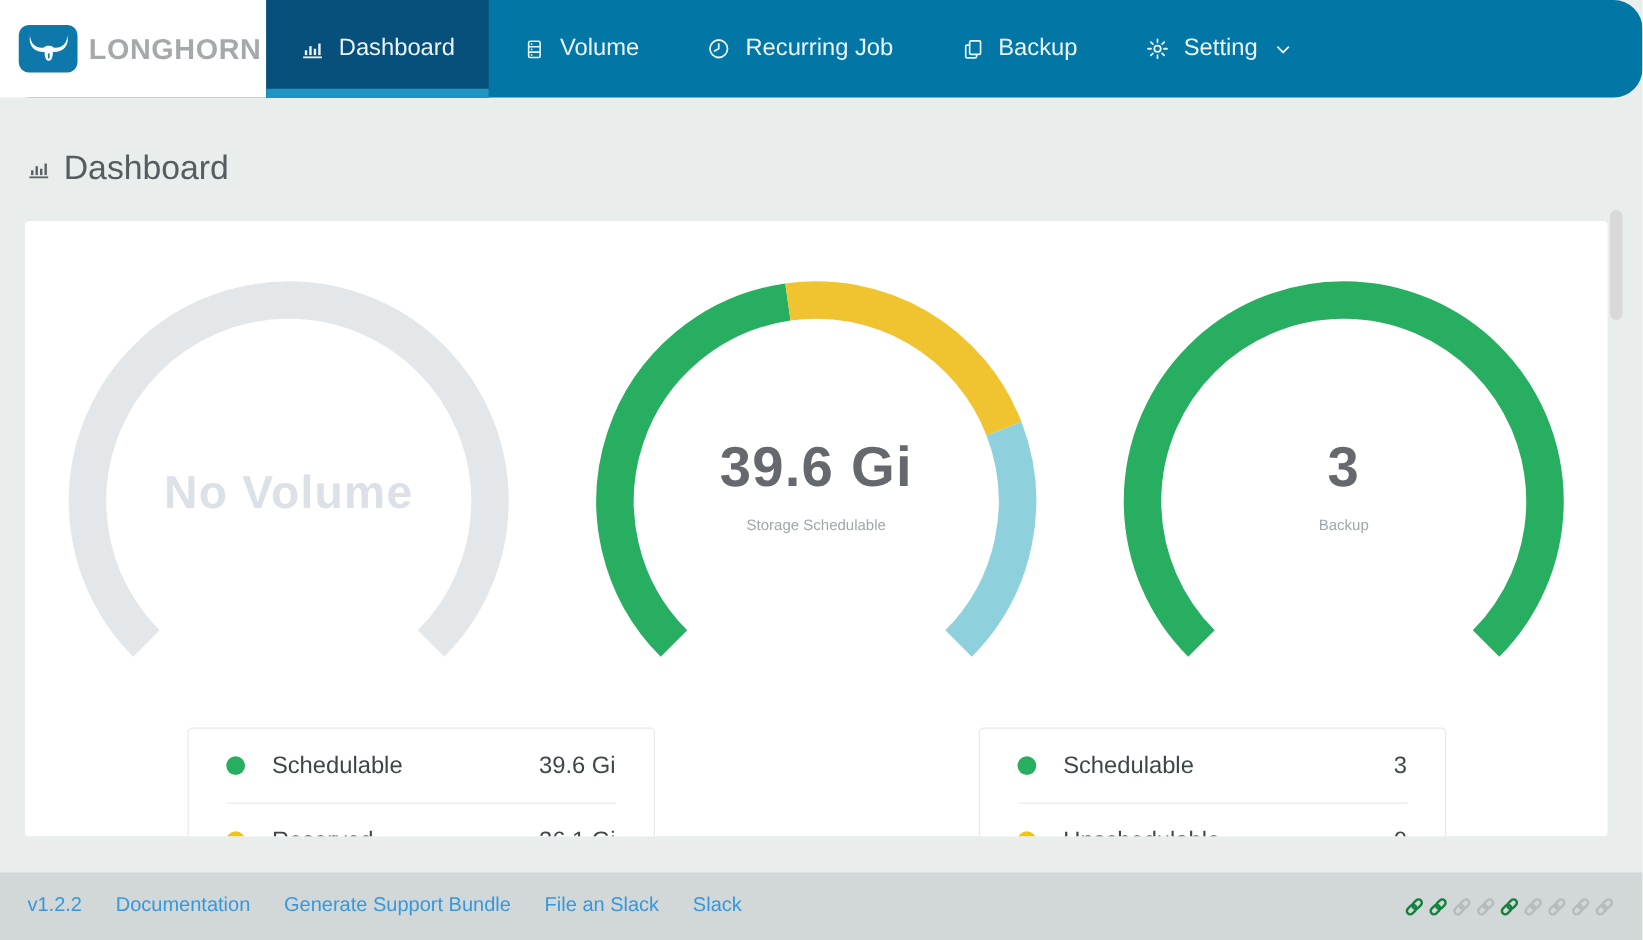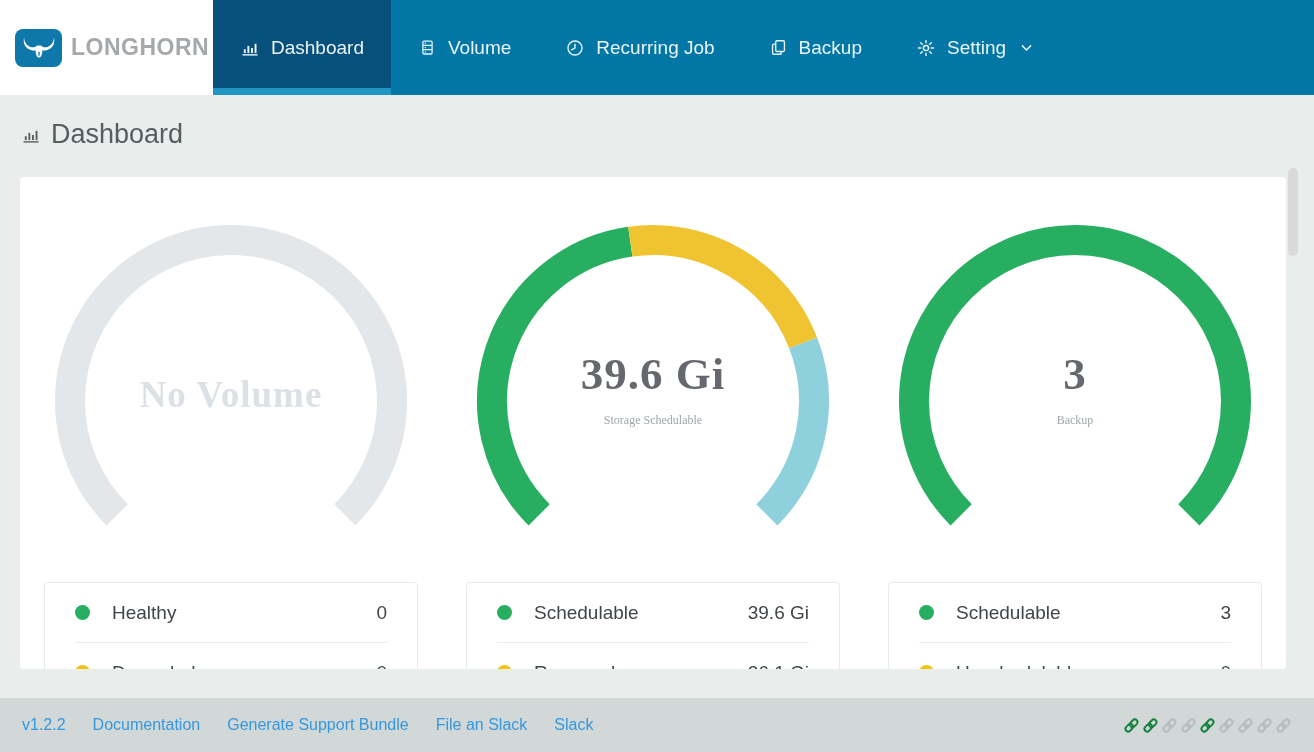--- a/index.html
+++ b/index.html
@@ -3,22 +3,22 @@
 <meta charset="utf-8">
 <style>
   html,body{margin:0;padding:0;}
   body{
     width:1314px;height:752px;overflow:hidden;position:relative;
     font-family:"Liberation Sans", sans-serif;
     background:var(--content-bg,#e9edec);
   }
   
   header{
-    position:absolute;top:0;left:0;right:0;height:95px;
-    background:var(--nav-bg,#0277a6);display:flex;align-items:stretch;
+    position:absolute;top:0;left:0;right:0;height:78px;
+    background:var(--nav-bg,#0277a6);display:flex;align-items:stretch;border-radius:23px;
   }
   .brand{
     width:213px;background:#fff;display:flex;align-items:center;
     padding-left:15px;box-sizing:border-box;cursor:pointer;flex:0 0 auto;
   }
   .logo-box{
     width:47px;height:38px;border-radius:8px;background:var(--brand-blue,#0e78ab);
     display:flex;align-items:center;justify-content:center;flex:0 0 auto;
   }
   .brand-name{
@@ -44,21 +44,21 @@
   .page-title{
     display:flex;align-items:center;gap:10px;
     margin:24px 0 0 21px;color:#555d61;font-size:27px;
   }
   .title-icon{display:flex;align-items:center;color:#5a6165;}
   .card{
     position:absolute;left:20px;top:82px;width:1266px;height:492px;
     background:#fff;border-radius:3px;overflow:hidden;
   }
   .charts-row{display:flex;padding-top:44px;}
-  .chart-col{flex:1;position:relative;display:flex;justify-content:center;font-family:Liberation Serif, serif;}
+  .chart-col{flex:1;position:relative;display:flex;justify-content:center;}
   .gauge-svg{width:370px;height:340px;display:block;}
   .gauge-value{
     position:absolute;top:127px;left:0;width:100%;text-align:center;
     font-size:45px;font-weight:bold;color:#65696d;letter-spacing:1px;
   }
   .gauge-label{
     position:absolute;top:192px;left:0;width:100%;text-align:center;
     font-size:12px;color:#9fa7ad;
   }
   .gauge-empty-text{
@@ -200,35 +200,20 @@
         </div>
         <div class="chart-col">
           <svg class="gauge-svg" viewBox="0 0 370 340">
             <path d="M 71.16 293.84 A 161 161 0 1 1 298.84 293.84" fill="none" stroke="#27ae60" stroke-width="30" stroke-linecap="butt"></path>
           </svg>
           <div class="gauge-value">3</div>
           <div class="gauge-label">Backup</div>
         </div>
       </div>
     <div class="legends-row" id="legends">
-        <div class="legend-col">
-          <div class="legend-box">
-            <div class="legend-row">
-              <span class="dot" style="background:#27ae60"></span>
-              <span class="legend-label">Healthy</span>
-              <span class="legend-value">0</span>
-            </div>
-            <div class="legend-divider"></div>
-            <div class="legend-row">
-              <span class="dot" style="background:#f1c40f"></span>
-              <span class="legend-label">Degraded</span>
-              <span class="legend-value">0</span>
-            </div>
-          </div>
-        </div>
         <div class="legend-col">
           <div class="legend-box">
             <div class="legend-row">
               <span class="dot" style="background:#27ae60"></span>
               <span class="legend-label">Schedulable</span>
               <span class="legend-value">39.6 Gi</span>
             </div>
             <div class="legend-divider"></div>
             <div class="legend-row">
               <span class="dot" style="background:#f1c40f"></span>

